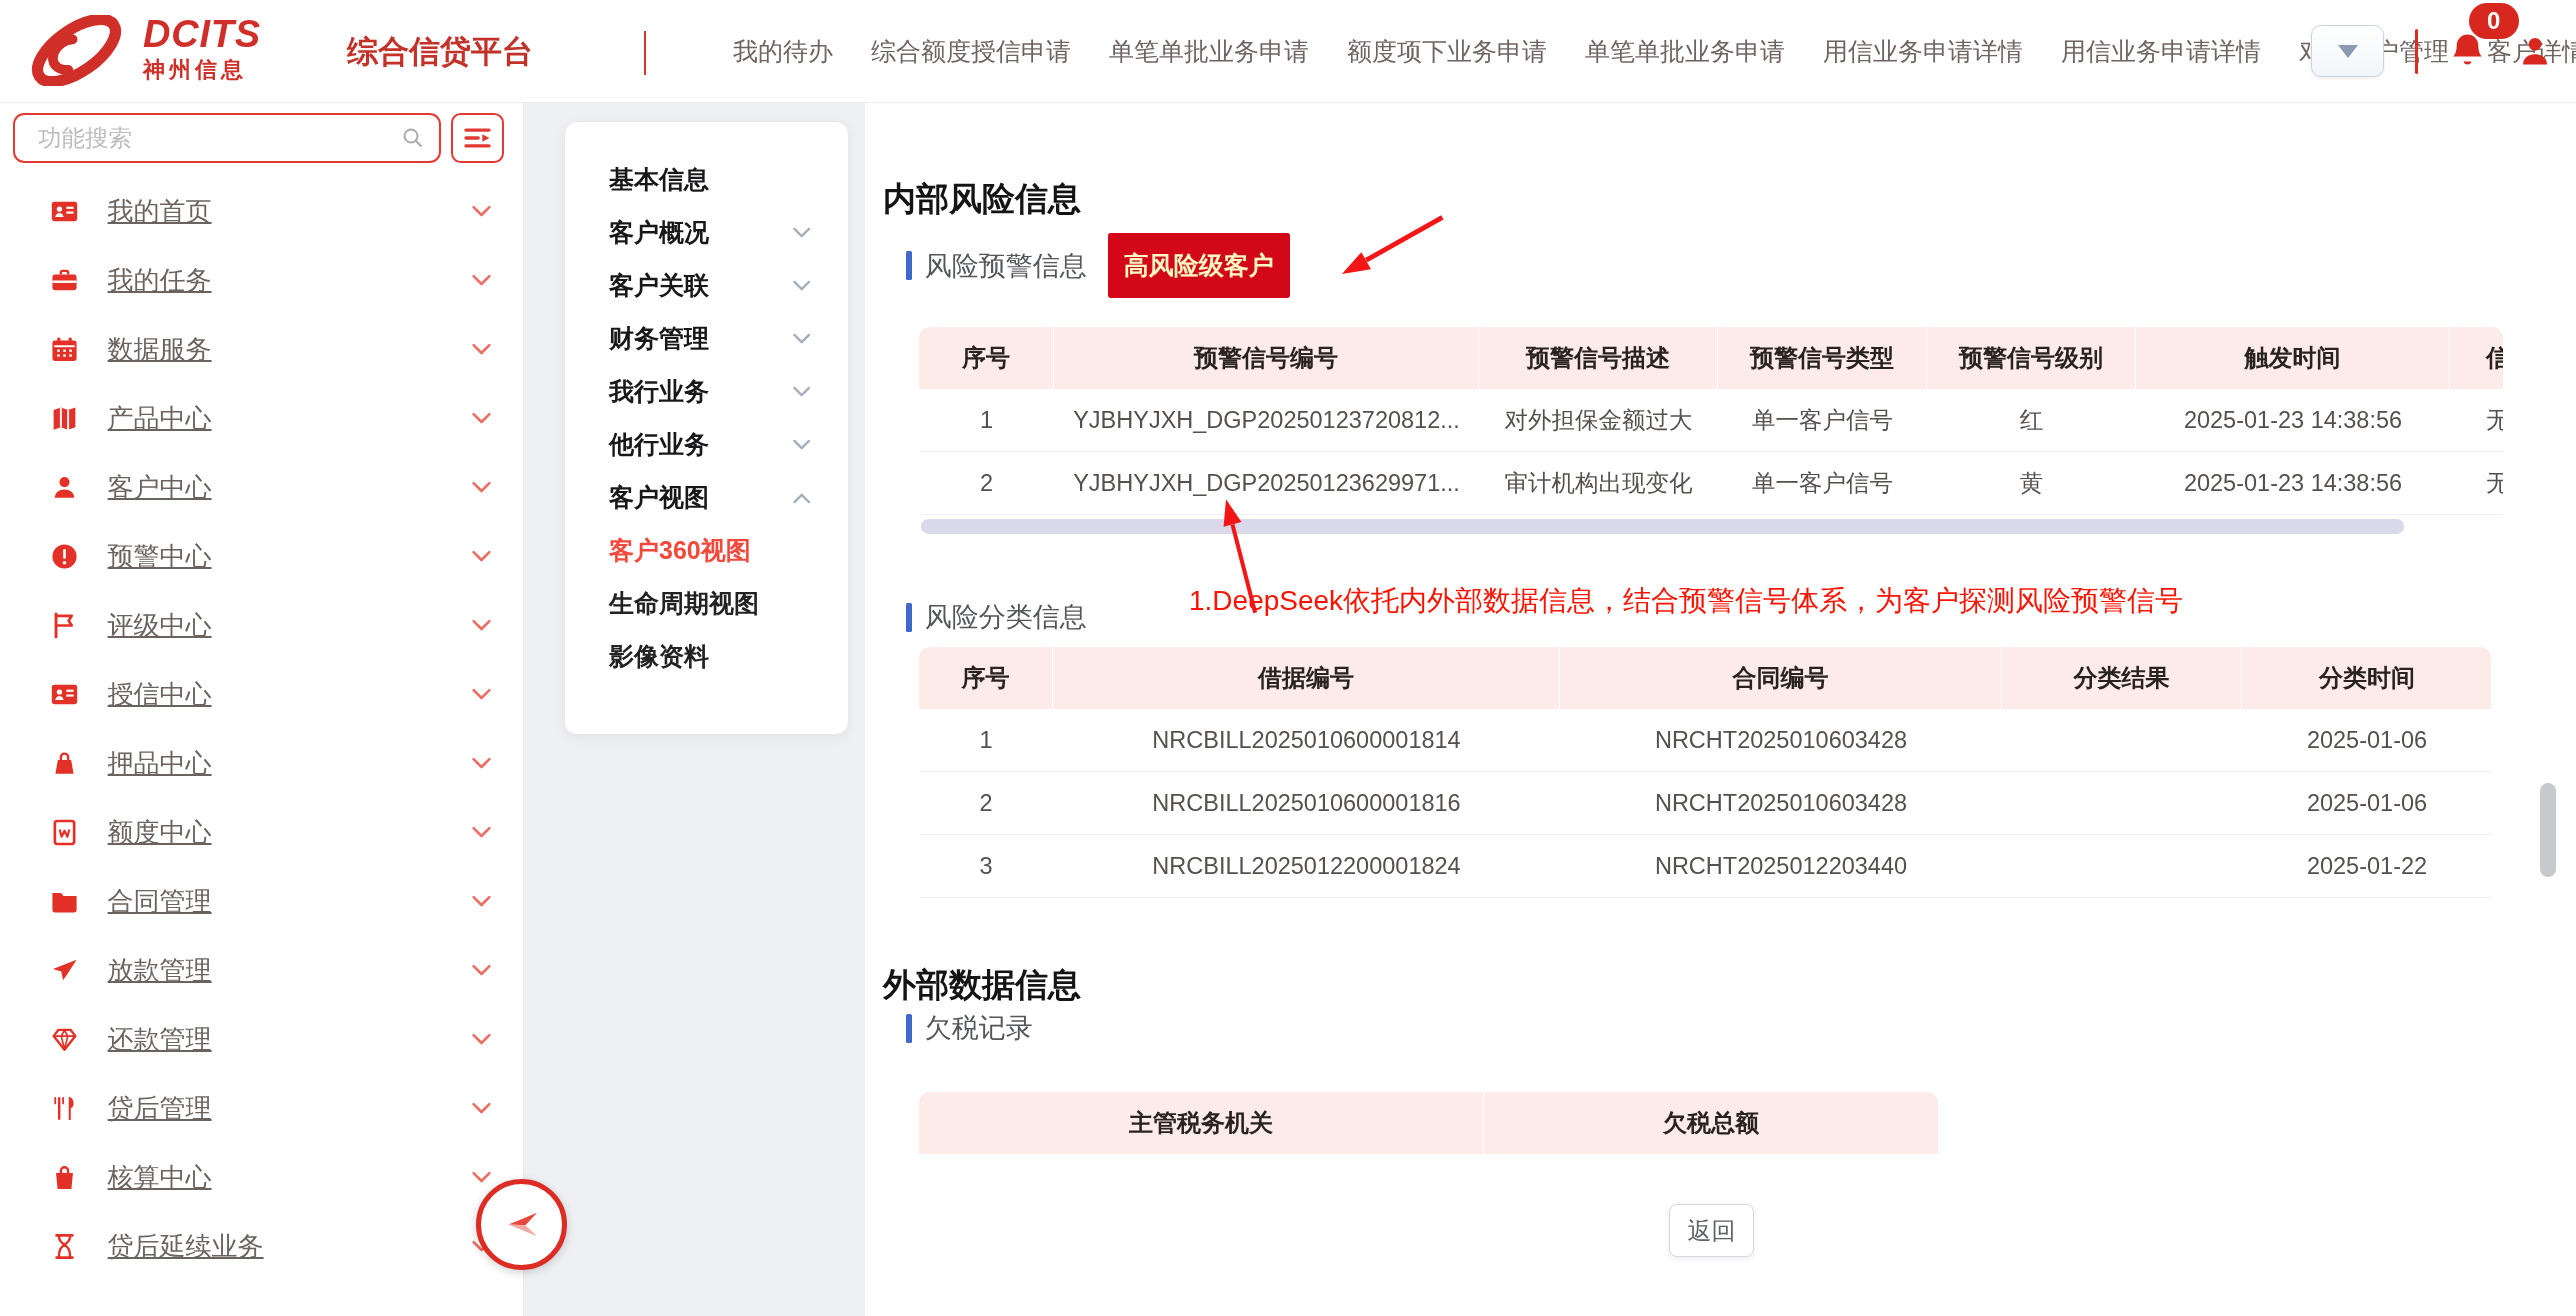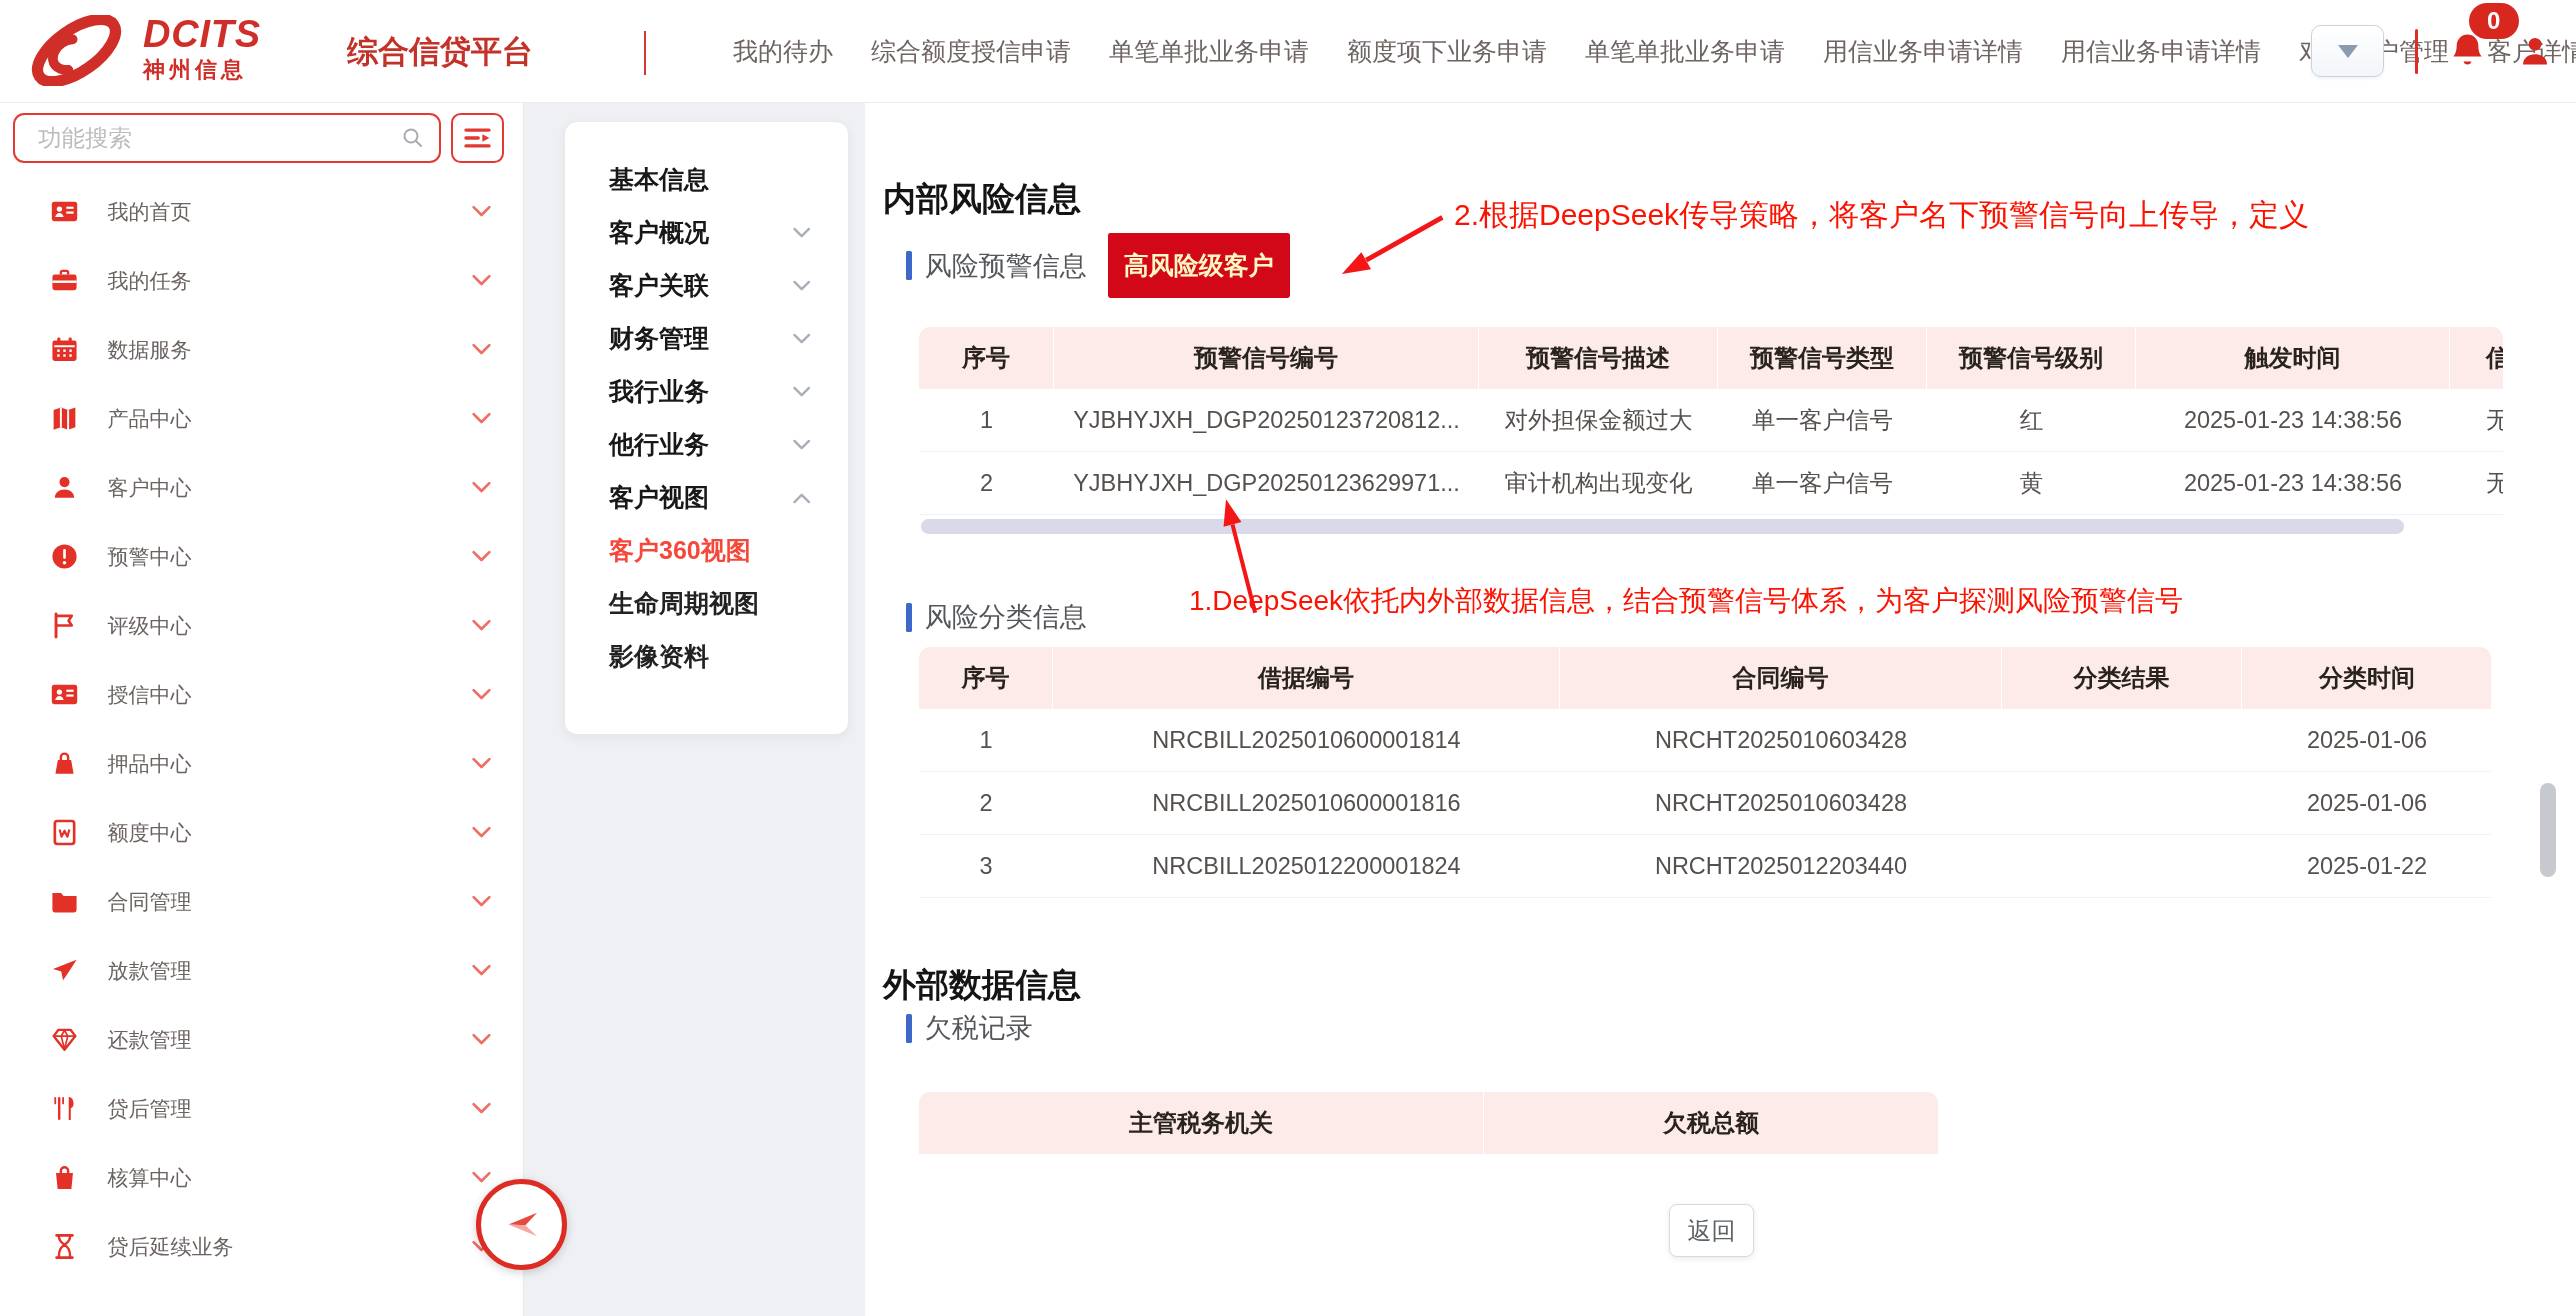--- a/index.html
+++ b/index.html
@@ -28,21 +28,21 @@
   #sidebar{position:absolute;left:0;top:102px;width:523px;height:1215px;background:#fff;border-right:0.8px solid #eaeaea;z-index:10;}
   #search-row{position:absolute;left:13px;top:11.3px;display:flex;gap:9.7px;}
   #search-box{position:relative;width:428px;height:50px;}
   #search-input{width:100%;height:100%;box-sizing:border-box;border:2.4px solid #e23a33;border-radius:11.3px;padding:0 57px 0 23px;font-size:23.5px;color:#555;outline:none;font-family:inherit;}
   #search-input::placeholder{color:#bcbcbc;}
   #search-glass{position:absolute;right:16px;top:13px;}
   #collapse-btn{width:53px;height:50px;border:2.4px solid #e23a33;border-radius:9.7px;background:#fff;display:flex;align-items:center;justify-content:center;cursor:pointer;box-sizing:border-box;}
   #side-menu{position:absolute;left:0;top:75px;width:523px;}
   .side-item{position:relative;height:69px;display:flex;align-items:center;padding-left:49px;cursor:pointer;}
   .side-icon{width:31px;height:31px;color:#e33127;display:flex;align-items:center;justify-content:center;flex:none;}
-  .side-label{margin-left:27.6px;font-size:21px;color:#6b6360;white-space:nowrap;}
+  .side-label{margin-left:27.6px;font-size:26px;color:#6b6360;white-space:nowrap;text-decoration:underline;}
   .side-chev{position:absolute;right:31px;color:#ef6e63;width:21px;height:13px;}
   .chev-svg{display:block;width:100%;height:100%;}
 
   
   #circle-toggle{position:absolute;left:476px;top:1179px;width:91px;height:91px;border-radius:50%;background:#fff;border:5.7px solid #dd2c24;box-sizing:border-box;display:flex;align-items:center;justify-content:center;z-index:40;cursor:pointer;box-shadow:0 2.4px 9.7px rgba(0,0,0,.18);}
 
   
   #mid-strip{position:absolute;left:523px;top:102px;width:342px;height:1215px;background:#eef0f3;}
   #submenu-card{position:absolute;left:41px;top:19.4px;width:285px;height:614px;background:#fff;border:1.6px solid #e9e9ec;border-radius:13px;box-shadow:0 3.2px 11.3px rgba(0,0,0,.05);box-sizing:border-box;padding-top:31px;}
   .sub-item{position:relative;height:53px;display:flex;align-items:center;padding:0 44px;font-size:25px;font-weight:bold;color:#18181a;cursor:pointer;white-space:nowrap;}
@@ -481,21 +481,20 @@
   <main id="main">
     <h1 id="title1" class="h-title">内部风险信息</h1>
 
     <div id="sec1" class="secrow">
       <div class="secbar"></div>
       <div class="seclabel">风险预警信息</div>
       <div id="risk-badge">高风险级客户</div>
     </div>
 
     <div id="ann2" class="annotation">
-      <div>2.根据DeepSeek传导策略，将客户名下预警信号向上传导，定义</div>
     </div>
 
     <div id="t1" class="dtable">
       <div class="thead">
           <div class="tcell" style="width: 135px;">序号</div>
           <div class="tcell" style="width: 425px;">预警信号编号</div>
           <div class="tcell" style="width: 239px;">预警信号描述</div>
           <div class="tcell" style="width: 209px;">预警信号类型</div>
           <div class="tcell" style="width: 209px;">预警信号级别</div>
           <div class="tcell" style="width: 314px;">触发时间</div>

